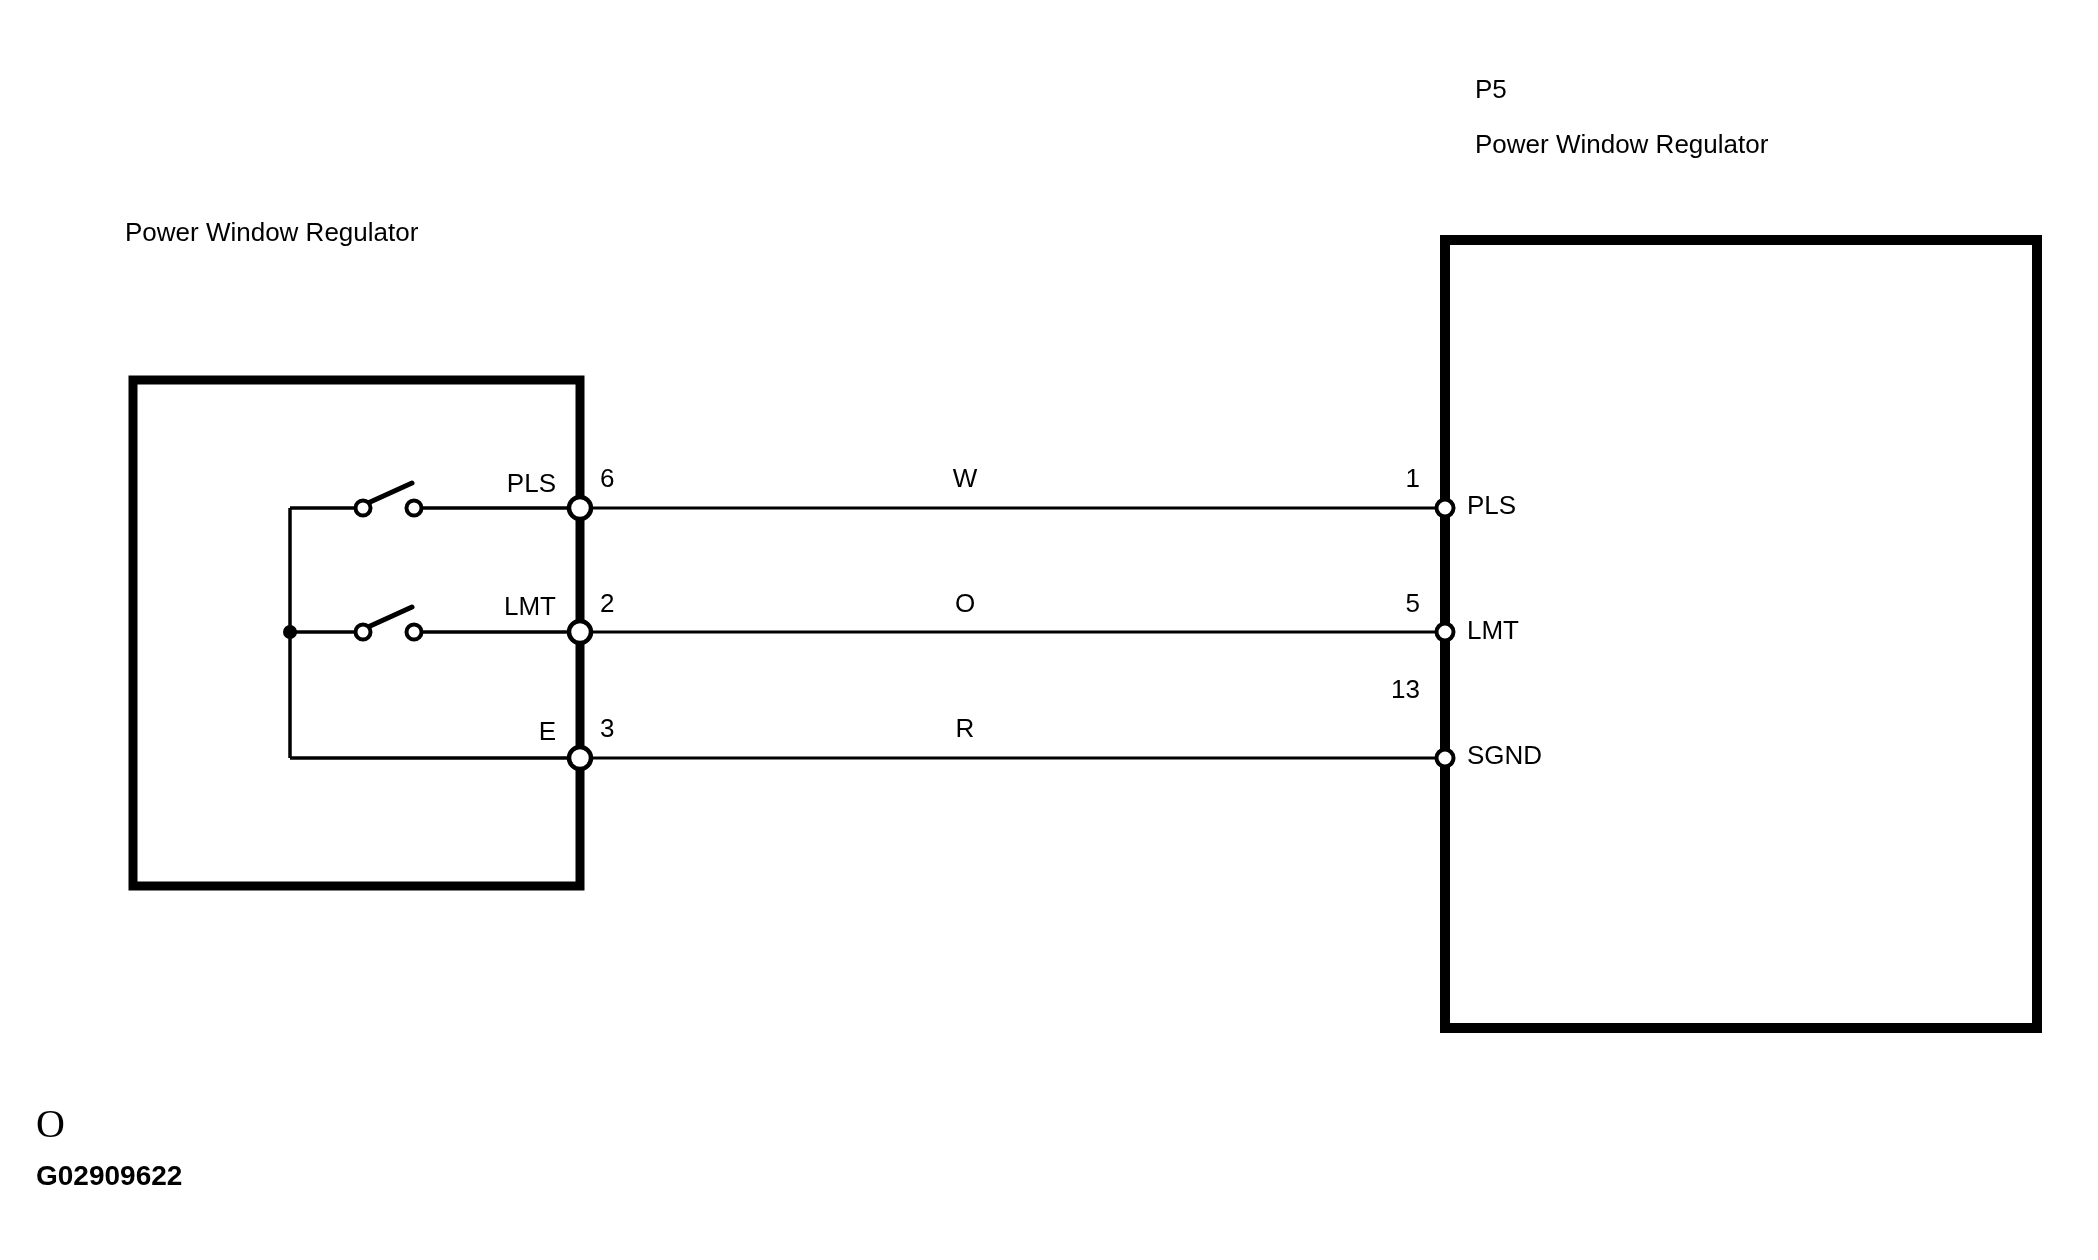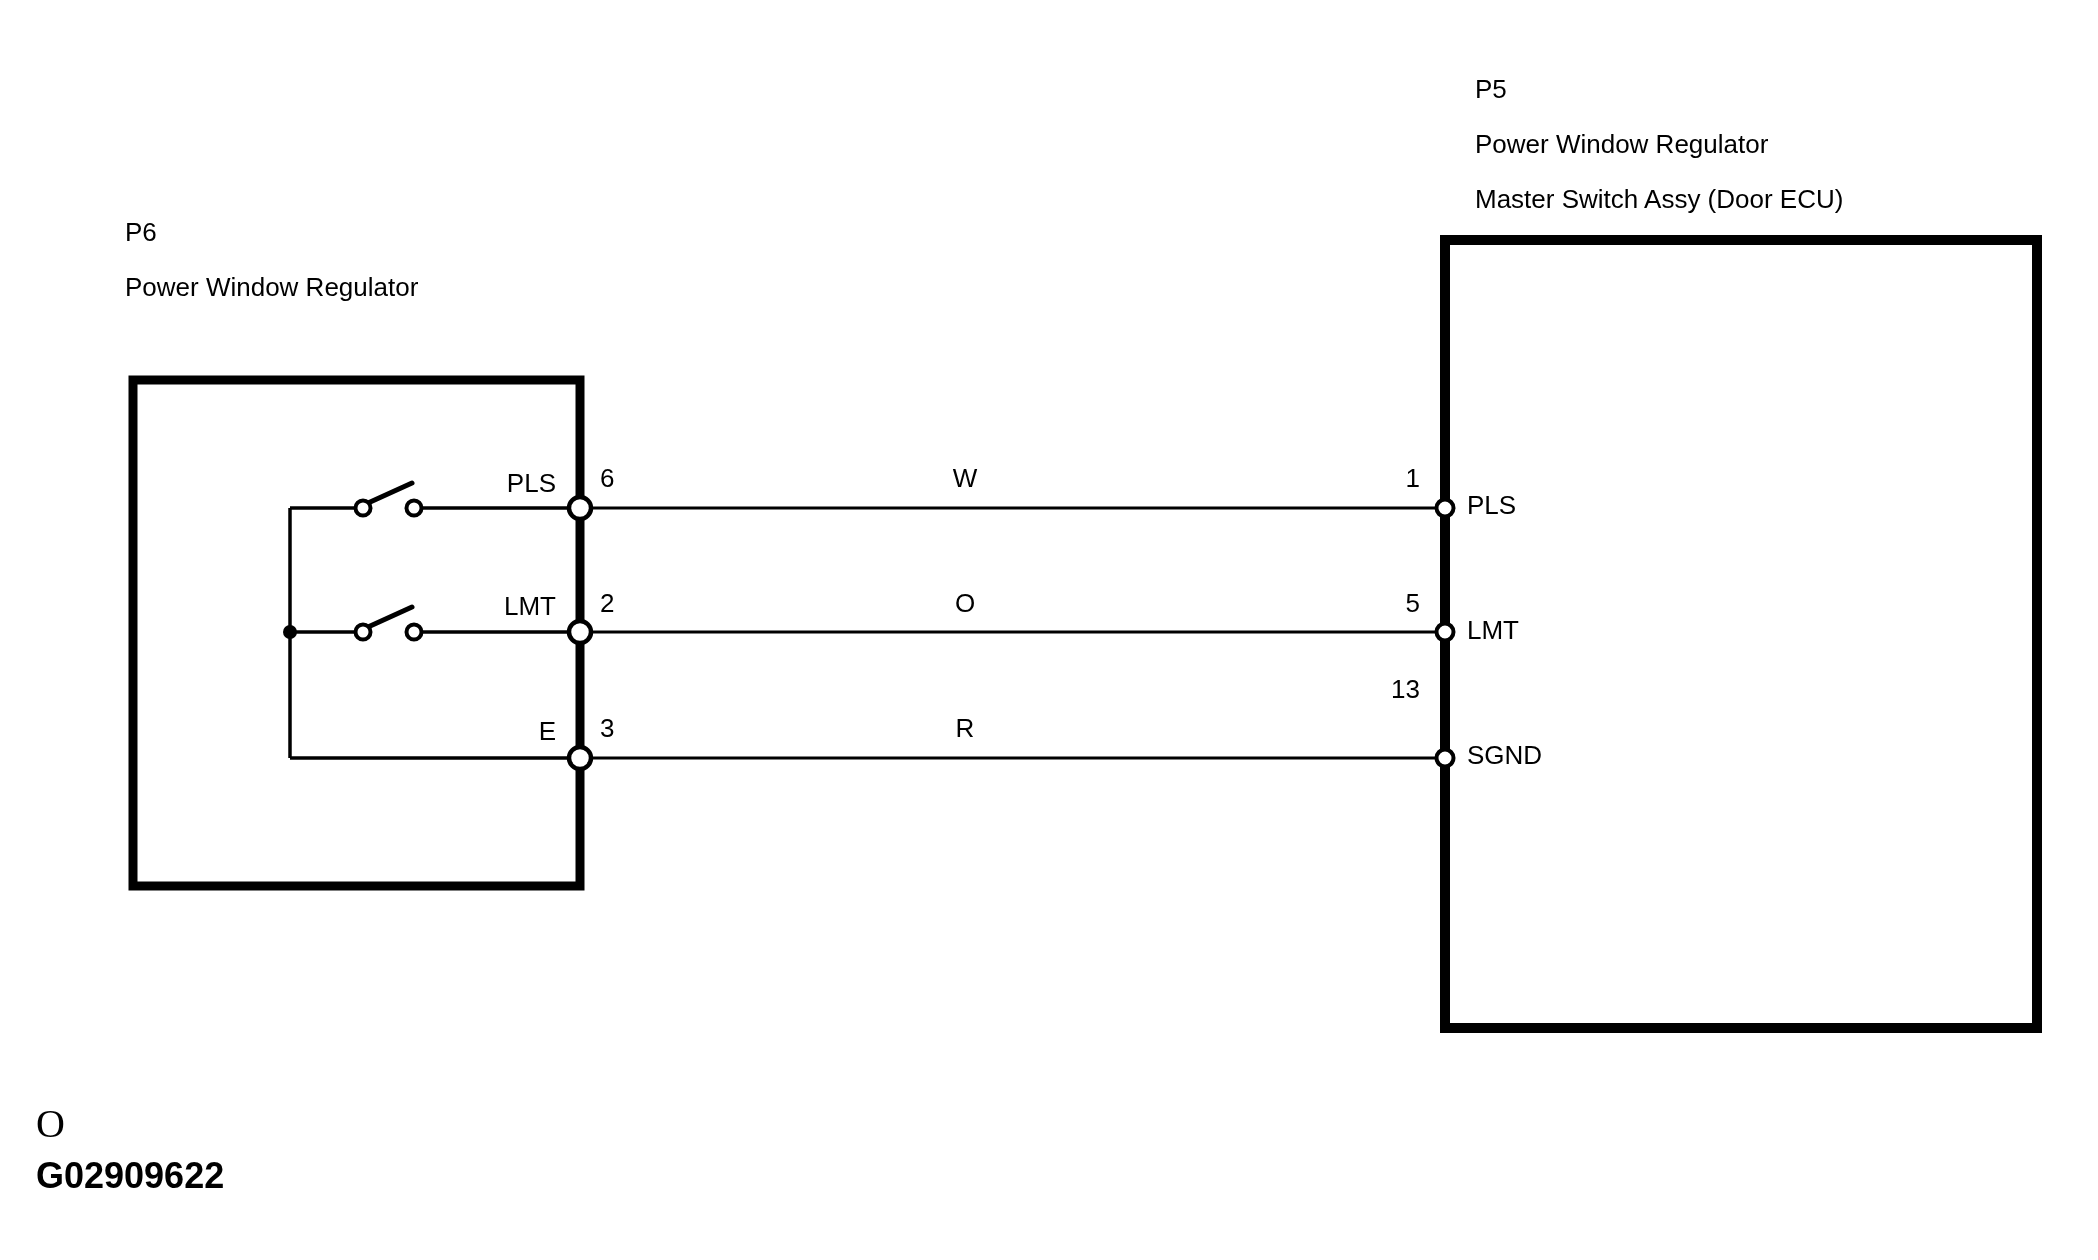--- a/index.html
+++ b/index.html
@@ -22,21 +22,21 @@
   }
   .hdr { line-height: 55px; }
   .ralign { text-align: right; }
   .calign { text-align: center; }
   .grid-ref {
     font-family: "Liberation Serif", serif;
     font-size: 40px;
     line-height: 40px;
   }
   .fig-id {
-    font-size: 36px;
+    font-size: 28px;
     line-height: 28px;
     font-weight: bold;
   }
 </style>
 </head>
 <body>
 
 <div class="canvas">
 
   <svg class="linework" width="2098" height="1260" viewBox="0 0 2098 1260">
@@ -73,28 +73,26 @@
     <circle cx="580" cy="508" r="11" fill="#fff" stroke="#000" stroke-width="4.5"></circle>
     <circle cx="580" cy="632" r="11" fill="#fff" stroke="#000" stroke-width="4.5"></circle>
     <circle cx="580" cy="758" r="11" fill="#fff" stroke="#000" stroke-width="4.5"></circle>
 
     <circle cx="1445" cy="508" r="8.5" fill="#fff" stroke="#000" stroke-width="4"></circle>
     <circle cx="1445" cy="632" r="8.5" fill="#fff" stroke="#000" stroke-width="4"></circle>
     <circle cx="1445" cy="758" r="8.5" fill="#fff" stroke="#000" stroke-width="4"></circle>
   </svg>
 
   <div class="t hdr" style="left:125px; top:205px;">
-    <div>P6</div>
     <div>Power Window Regulator</div>
   </div>
 
   <div class="t hdr" style="left:1475px; top:62px;">
     <div>P5</div>
     <div>Power Window Regulator</div>
-    <div>Master Switch Assy (Door ECU)</div>
   </div>
 
   <div class="t ralign" style="right:1542px; top:462px;">PLS</div>
   <div class="t ralign" style="right:1542px; top:585px;">LMT</div>
   <div class="t ralign" style="right:1542px; top:710px;">E</div>
 
   <div class="t" style="left:600px; top:457px;">6</div>
   <div class="t" style="left:600px; top:582px;">2</div>
   <div class="t" style="left:600px; top:707px;">3</div>
 

